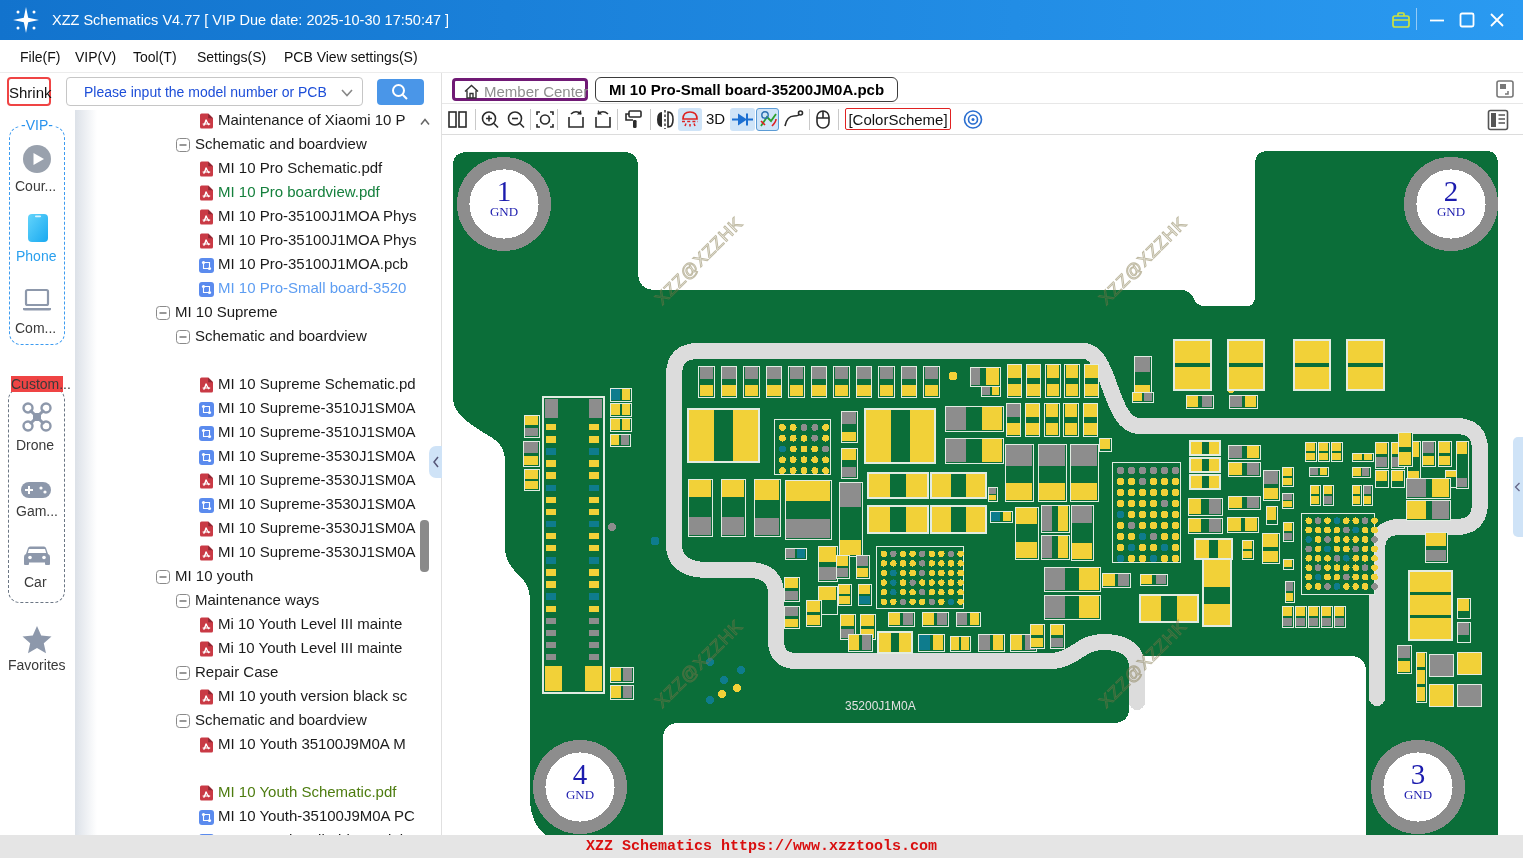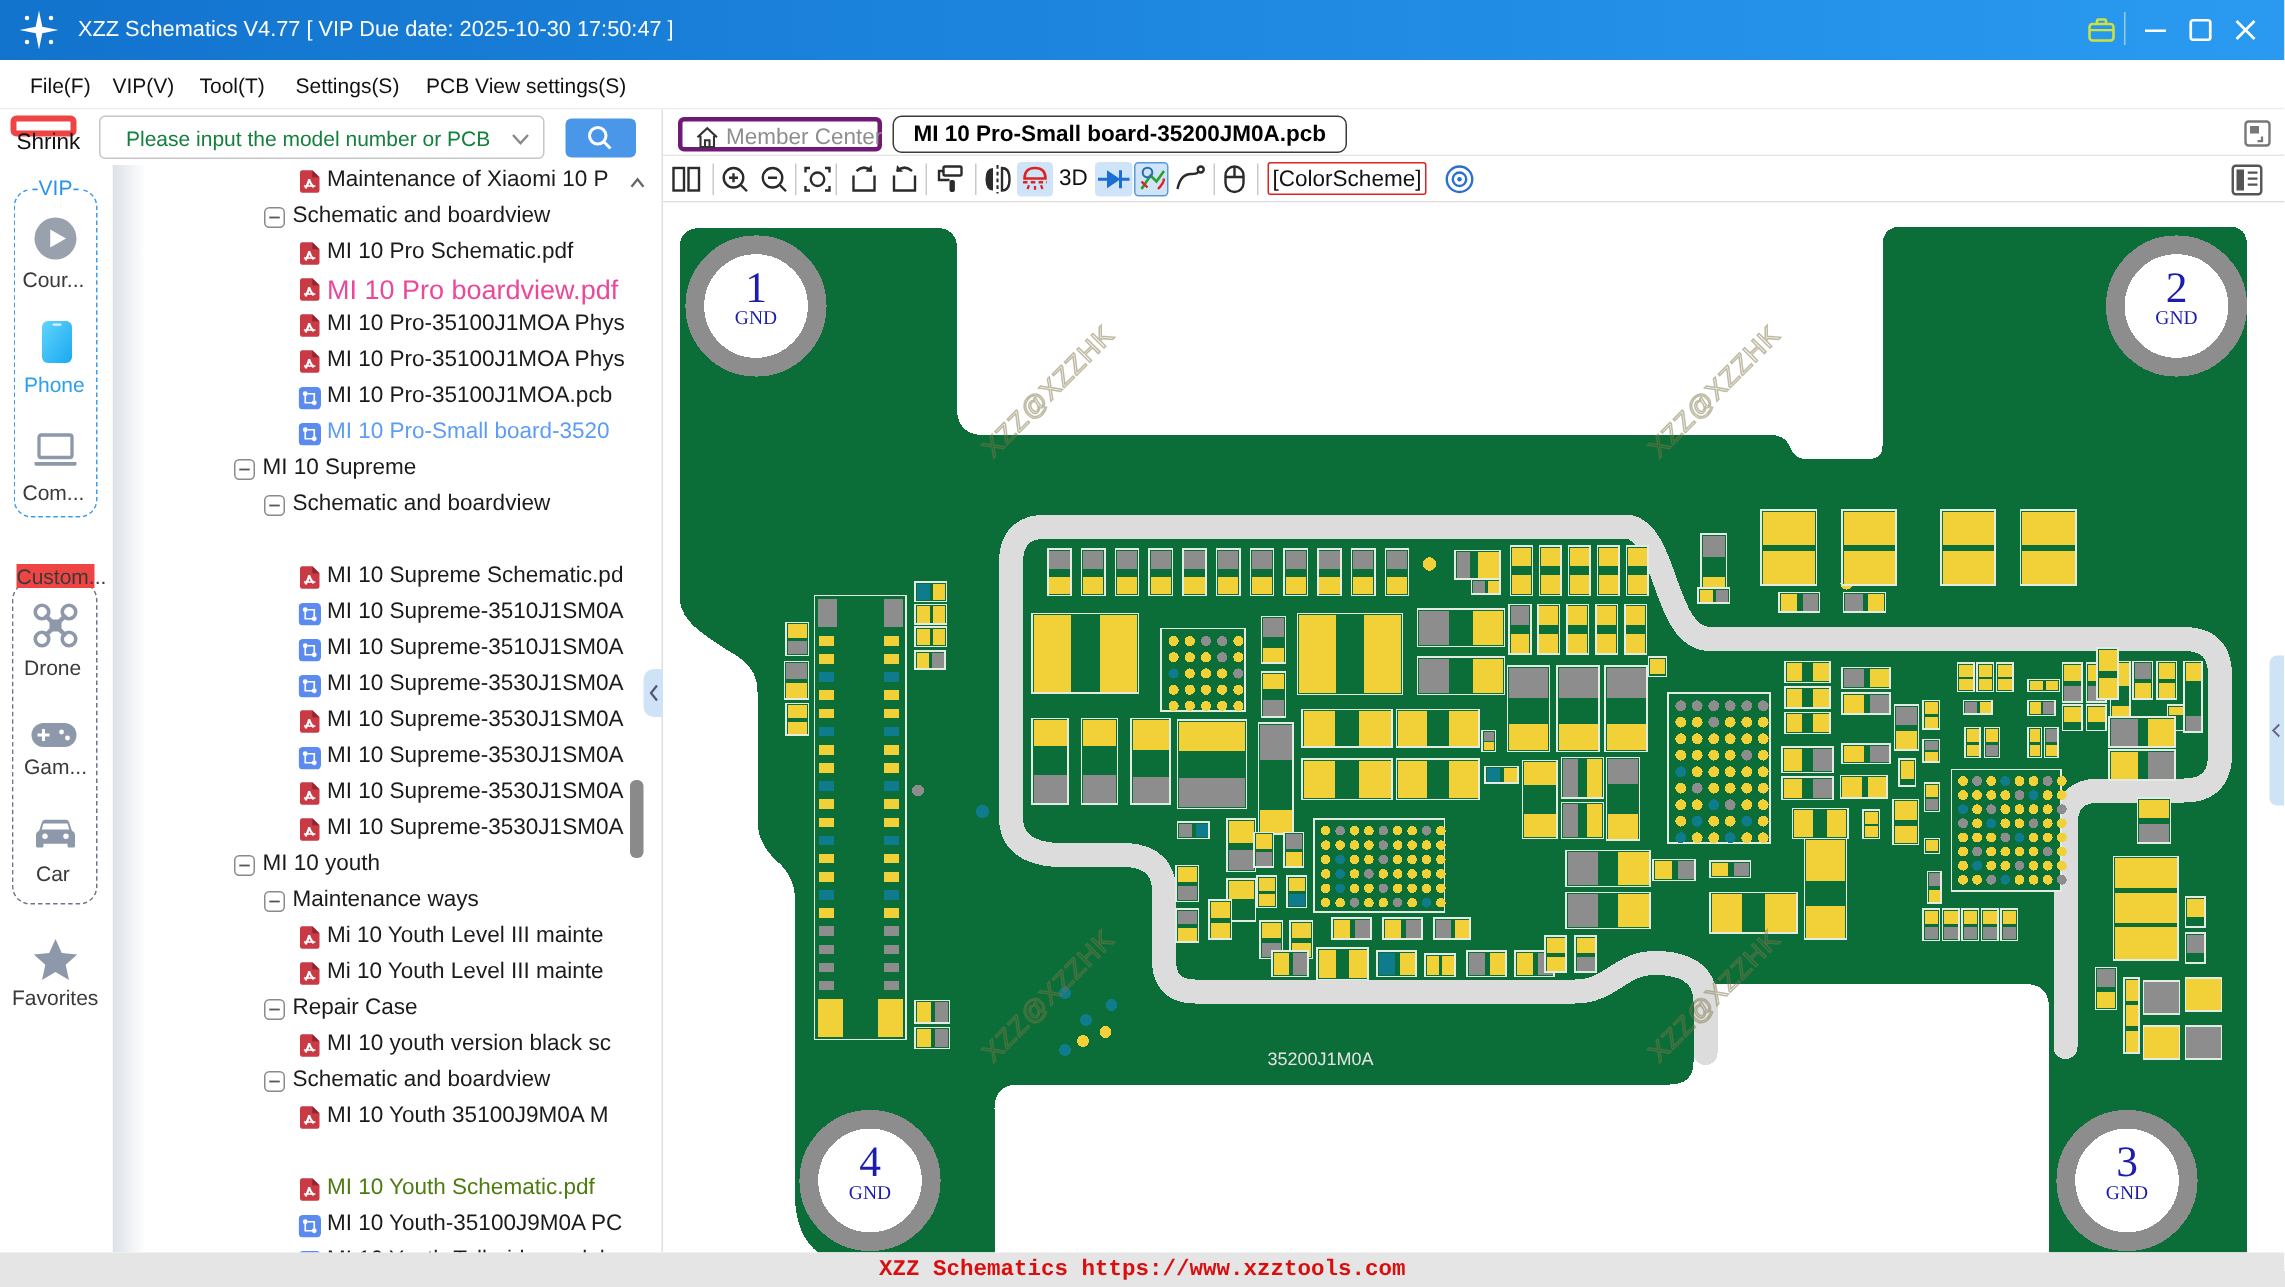--- a/index.html
+++ b/index.html
@@ -35,23 +35,23 @@
 
 <div class="abs" style="left:0;top:40px;width:1523px;height:33px;background:#fff;border-bottom:1px solid #ececec">
   <div class="abs" style="left:20px;top:9px;font-size:14px;color:#111">File(F)</div>
   <div class="abs" style="left:75px;top:9px;font-size:14px;color:#111">VIP(V)</div>
   <div class="abs" style="left:133px;top:9px;font-size:14px;color:#111">Tool(T)</div>
   <div class="abs" style="left:197px;top:9px;font-size:14px;color:#111">Settings(S)</div>
   <div class="abs" style="left:284px;top:9px;font-size:14px;color:#111">PCB View settings(S)</div>
 </div>
 
 <div class="abs" style="left:0;top:73px;width:441px;height:37px;background:#fff">
-  <div class="abs" style="left:7px;top:4px;width:44px;height:14px;border:4px solid #ef4444;border-radius:4px;text-align:center;line-height:27px;font-size:15px;color:#111">Shrink</div>
+  <div class="abs" style="left:7px;top:4px;width:44px;height:29px;border:2px solid #ef4444;border-radius:4px;text-align:center;line-height:27px;font-size:15px;color:#111">Shrink</div>
   <div class="abs" style="left:66px;top:4px;width:297px;height:29px;border:1px solid #c6c6c6;border-radius:4px">
-    <div class="abs" style="left:17px;top:6px;font-size:14px;color:#15803d">Please input the model number or PCB</div>
+    <div class="abs" style="left:17px;top:6px;font-size:14px;color:#1d4ed8">Please input the model number or PCB</div>
     <svg width="14" height="10" viewBox="0 0 14 10" style="position:absolute;right:8px;top:10px">
         <path d="M2 2 L7 7.5 L12 2" fill="none" stroke="#888" stroke-width="1.6"></path>
       </svg>
   </div>
   <div class="abs" style="left:377px;top:6px;width:47px;height:26px;background:#4a96e8;border-radius:4px">
     <svg width="20" height="20" viewBox="0 0 20 20" style="position:absolute;left:13px;top:3px">
         <circle cx="8.5" cy="8.5" r="5.5" fill="none" stroke="#fff" stroke-width="2"></circle>
         <path d="M12.7 12.7 L17 17" stroke="#fff" stroke-width="2"></path>
       </svg>
   </div>
@@ -139,21 +139,21 @@
       </svg>
       <span style="position:absolute;left:19px;top:2px;font-size:15px;color:#1b1b1b">MI 10 Pro Schematic.pdf</span>
     </div>
     <div style="position:absolute;left:124px;top:71px;width:296px;height:24px;overflow:hidden;white-space:nowrap">
       <svg width="15" height="16" viewBox="0 0 15 16" style="position:absolute;left:0;top:4px">
         <path d="M1 2 Q1 0.5 2.5 0.5 L9.2 0.5 L14 5.2 L14 14 Q14 15.5 12.5 15.5 L2.5 15.5 Q1 15.5 1 14 Z" fill="#c93a45"></path>
         <path d="M9.2 0.5 L9.2 5.2 L14 5.2 Z" fill="#8e2733"></path>
         <path d="M4 12.2 C5 10.6 6 8.2 6.4 6.4 L7.8 6.4 C8.3 8.4 9.6 10.4 10.8 11.4 L9.6 12.4 C8.8 11.6 7.8 10.2 7.3 8.8 C6.9 10.2 6 11.8 5.2 13 Z" fill="#fff"></path>
         <rect x="3.6" y="10.4" width="7.6" height="1.2" fill="#fff" opacity="0.85"></rect>
       </svg>
-      <span style="position:absolute;left:19px;top:2px;font-size:18px;color:#ec4899">MI 10 Pro boardview.pdf</span>
+      <span style="position:absolute;left:19px;top:2px;font-size:15px;color:#15803d">MI 10 Pro boardview.pdf</span>
     </div>
     <div style="position:absolute;left:124px;top:95px;width:296px;height:24px;overflow:hidden;white-space:nowrap">
       <svg width="15" height="16" viewBox="0 0 15 16" style="position:absolute;left:0;top:4px">
         <path d="M1 2 Q1 0.5 2.5 0.5 L9.2 0.5 L14 5.2 L14 14 Q14 15.5 12.5 15.5 L2.5 15.5 Q1 15.5 1 14 Z" fill="#c93a45"></path>
         <path d="M9.2 0.5 L9.2 5.2 L14 5.2 Z" fill="#8e2733"></path>
         <path d="M4 12.2 C5 10.6 6 8.2 6.4 6.4 L7.8 6.4 C8.3 8.4 9.6 10.4 10.8 11.4 L9.6 12.4 C8.8 11.6 7.8 10.2 7.3 8.8 C6.9 10.2 6 11.8 5.2 13 Z" fill="#fff"></path>
         <rect x="3.6" y="10.4" width="7.6" height="1.2" fill="#fff" opacity="0.85"></rect>
       </svg>
       <span style="position:absolute;left:19px;top:2px;font-size:15px;color:#1b1b1b">MI 10 Pro-35100J1MOA Phys</span>
     </div>

